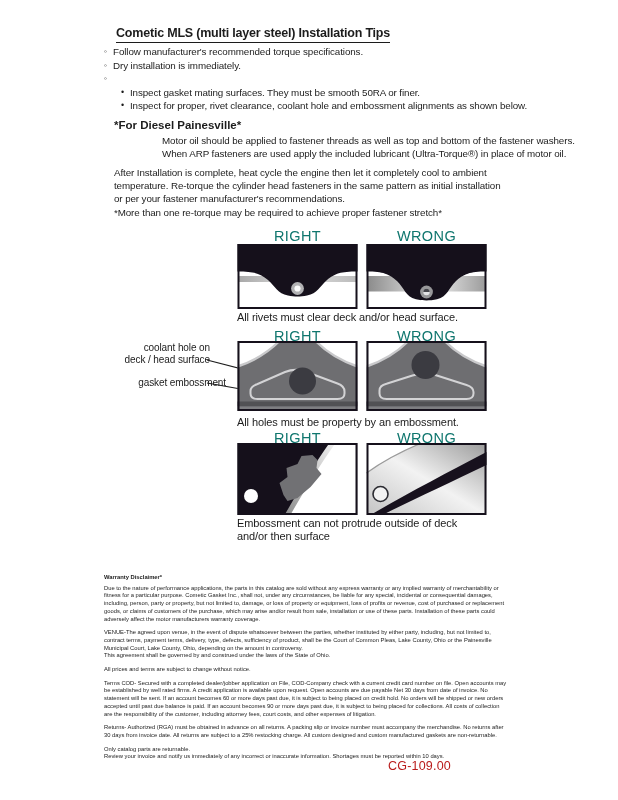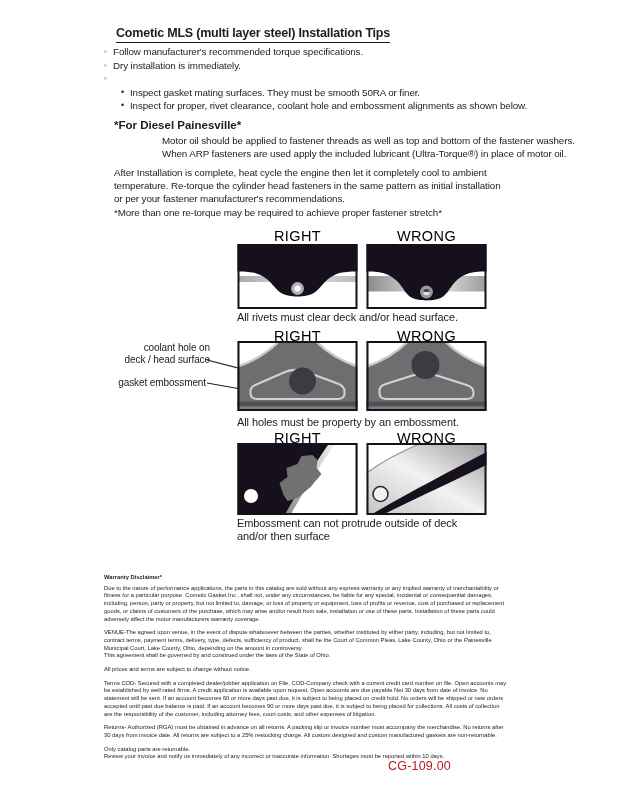--- a/index.html
+++ b/index.html
@@ -8,21 +8,21 @@
   .abs{position:absolute;}
   .doc-title{left:116px;top:26px;font-size:12.5px;font-weight:bold;letter-spacing:-0.2px;
              border-bottom:1.5px solid #1c1c1c;padding-bottom:2px;}
   .bullets{left:104px;top:45px;width:430px;font-size:9.8px;letter-spacing:-0.1px;line-height:13.5px;}
   .b-row{display:flex;align-items:flex-start;}
   .b-marker{width:9px;flex:0 0 9px;font-size:8px;line-height:13.5px;}
   .b-sub{margin-left:17px;}
   .b-sub .b-marker{font-size:9px;}
   .sec-heading{left:114px;top:119px;font-size:11.5px;font-weight:bold;}
   .para{font-size:9.8px;letter-spacing:-0.1px;line-height:13px;white-space:pre-line;width:430px;}
-  .rw-label{width:121px;text-align:center;font-size:14.5px;letter-spacing:0.4px;color:#000000;}
+  .rw-label{width:121px;text-align:center;font-size:14.5px;letter-spacing:0.4px;color:#0f766e;}
   .panel{width:121px;display:block;}
   .caption{font-size:11px;letter-spacing:-0.1px;line-height:13px;white-space:pre-line;}
   .annot{font-size:10px;letter-spacing:-0.1px;line-height:11.5px;text-align:right;white-space:pre-line;}
   .fine{font-size:5.8px;line-height:7.7px;letter-spacing:0;white-space:pre-line;margin:0 0 6px 0;}
   .fine-heading{font-weight:bold;margin-bottom:3px;}
   .disclaimer{left:104px;top:574px;width:424px;}
   .page-code{left:388px;top:759px;font-size:12.5px;letter-spacing:0.2px;color:#b91c1c;}
 </style>
 </head>
 <body>
@@ -97,21 +97,21 @@
     <rect x="1" y="1" width="118" height="63" fill="none" stroke="#15101b" stroke-width="2"></rect>
   </svg>
 
   <div class="abs caption" style="left:237px;top:311px;">All rivets must clear deck and/or head surface.</div>
 
   <div class="abs rw-label" style="left:237px;top:328px;">RIGHT</div>
   <div class="abs rw-label" style="left:366px;top:328px;">WRONG</div>
 
   <div class="abs annot" style="right:408px;top:342px;">coolant hole on
 deck / head surface</div>
-  <div class="abs annot" style="right:412px;top:377px;">gasket embossment</div>
+  <div class="abs annot" style="right:392px;top:377px;">gasket embossment</div>
 
   <svg class="abs" style="left:205px;top:352px;" width="100" height="50" viewBox="0 0 100 50">
     <line x1="2" y1="8" x2="84" y2="29" stroke="#1c1c1c" stroke-width="1.2"></line>
     <line x1="2" y1="31" x2="58" y2="41" stroke="#1c1c1c" stroke-width="1.2"></line>
   </svg>
 
   <svg class="abs panel" style="left:237px;top:341px;" width="121" height="70" viewBox="0 0 120 70">
     <rect width="120" height="70" fill="#6e6e71"></rect>
     <path d="M0 0 H42 C33 9 18 19.5 0 25.5 Z" fill="#ffffff"></path>
     <path d="M42 0 C33 9 18 19.5 0 25.5" fill="none" stroke="#c9c9cb" stroke-width="2.4"></path>

